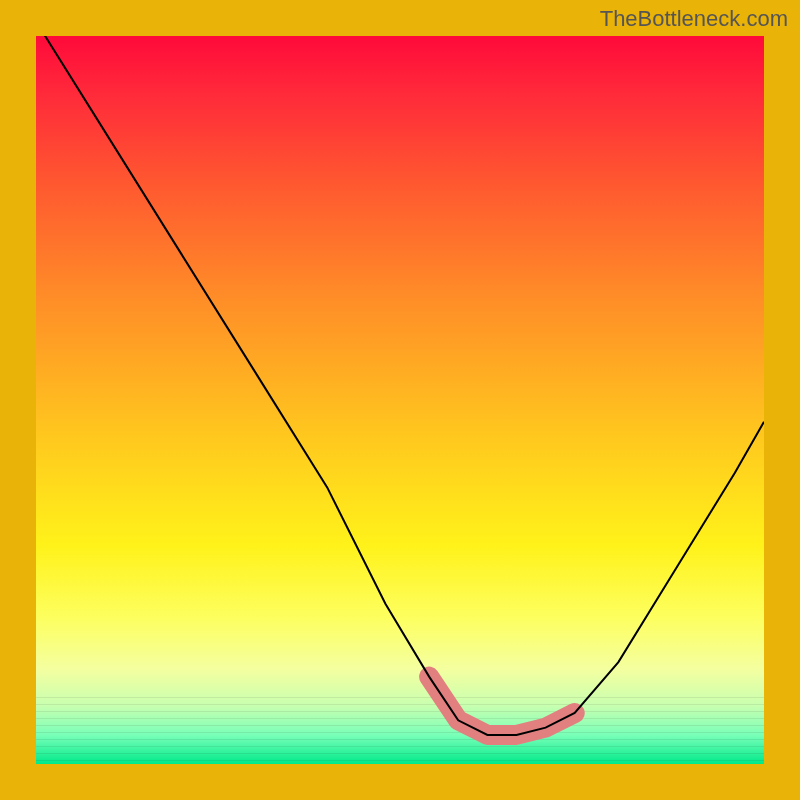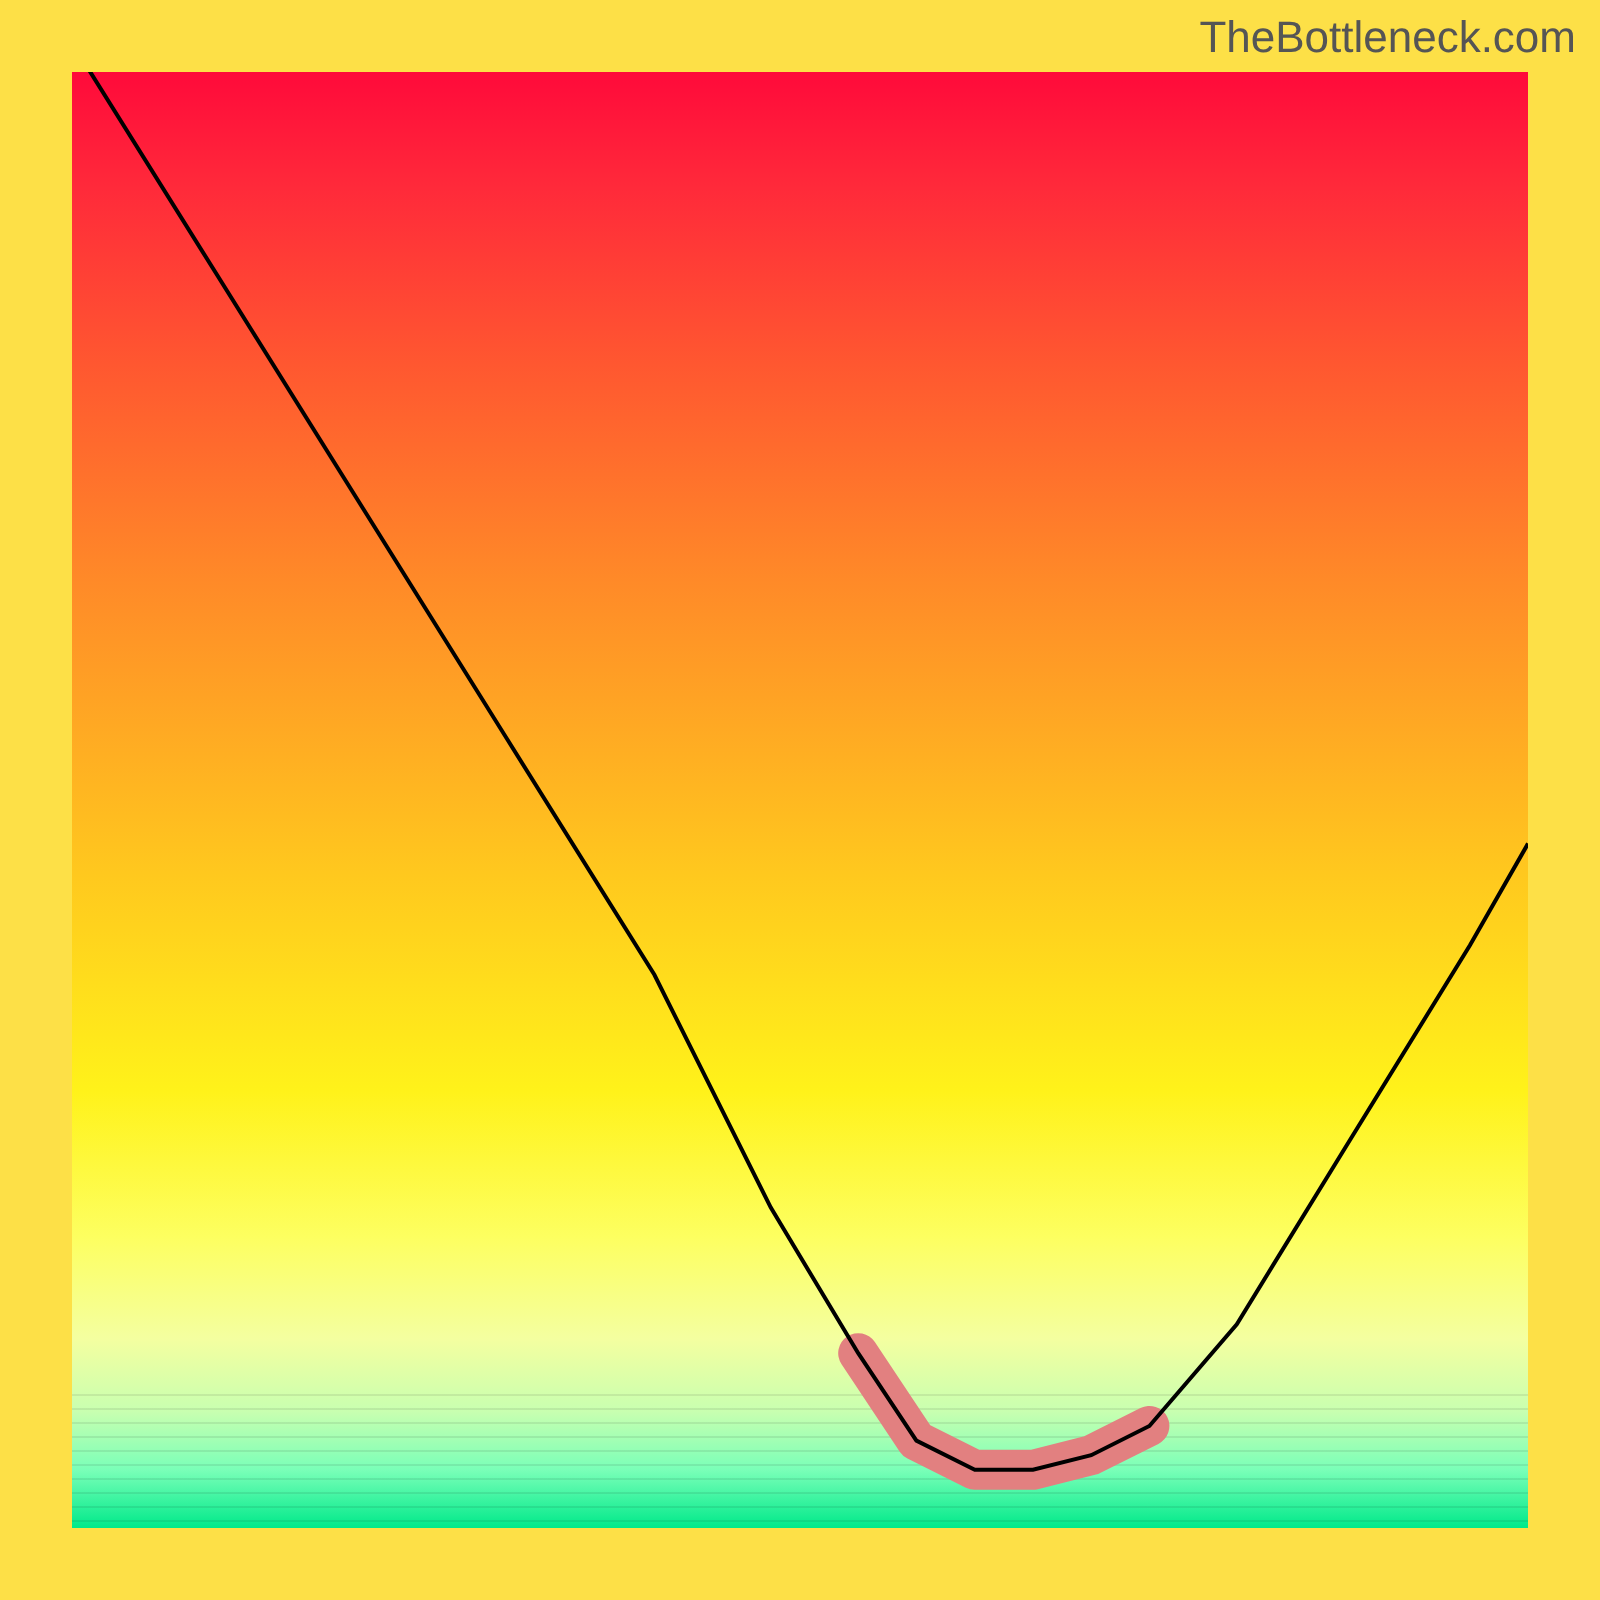--- a/index.html
+++ b/index.html
@@ -19,21 +19,21 @@
     font-size: 22px;
     font-weight: 500;
     z-index: 10;
   }
   .frame {
     position: absolute;
     top: 0;
     left: 0;
     width: 800px;
     height: 800px;
-    background: #fde047;
+    background: #eab308;
   }
   .plot-area {
     position: absolute;
     left: 36px;
     top: 36px;
     width: 728px;
     height: 728px;
     overflow: hidden;
   }
   .gradient {

